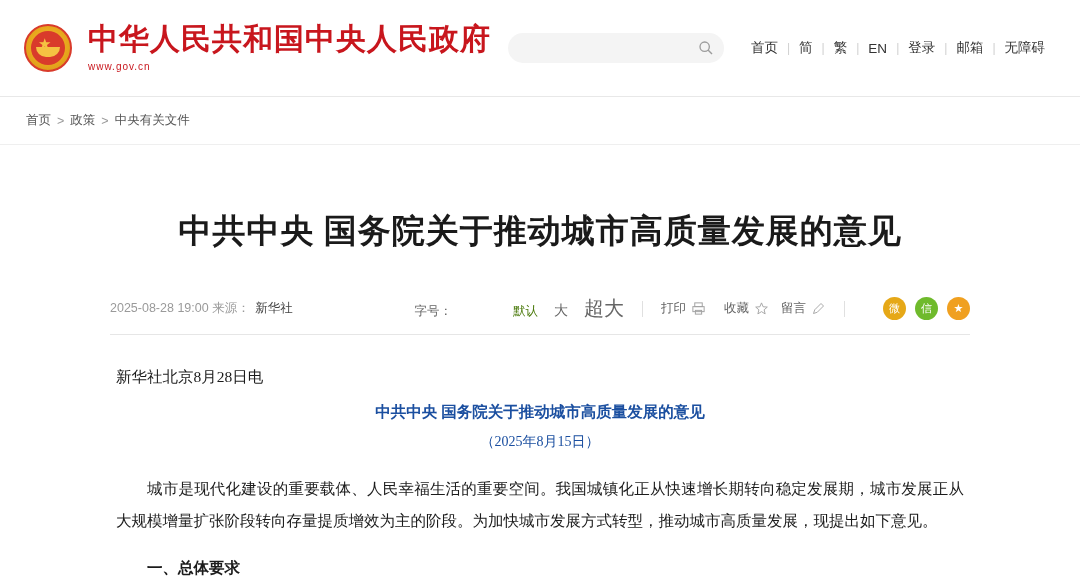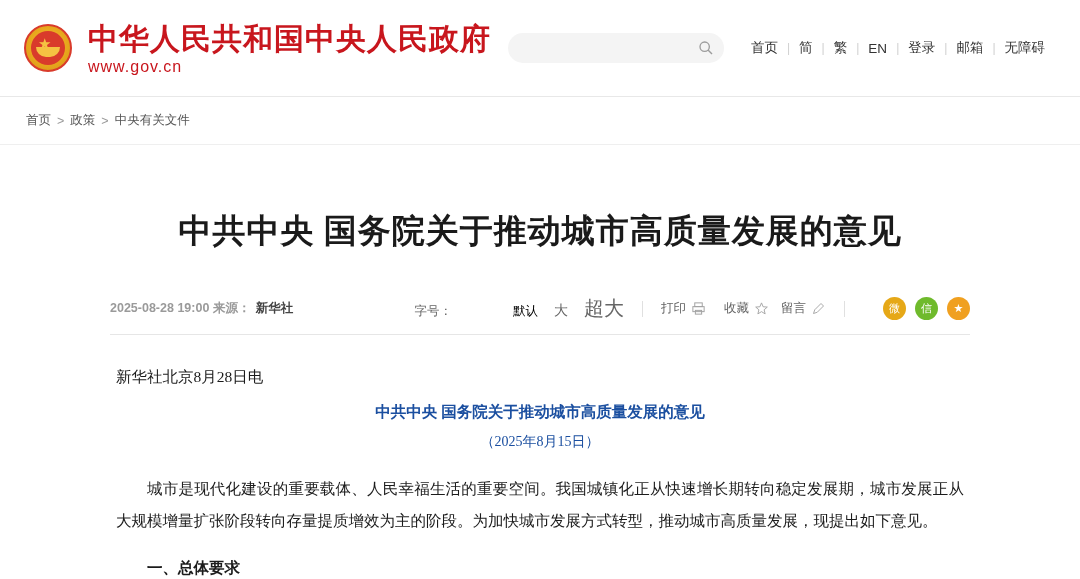--- a/index.html
+++ b/index.html
@@ -55,21 +55,21 @@
   .sitetitle .cn {
     color: #c8161d;
     font-size: 30px;
     font-weight: bold;
     letter-spacing: 1px;
     line-height: 36px;
     white-space: nowrap;
   }
   .sitetitle .en {
     color: #c8161d;
-    font-size: 16px;
+    font-size: 10px;
     letter-spacing: 1px;
     line-height: 18px;
     margin-top: 1px;
   }
 
   .header-right {
     margin-left: auto;
     display: flex;
     align-items: center;
     gap: 18px;
@@ -134,31 +134,31 @@
   .metabar {
     margin-top: 36px;
     height: 44px;
     display: flex;
     align-items: center;
     border-bottom: 1px solid #e6e6e6;
     padding-bottom: 8px;
     font-size: 12.5px;
     color: #888;
   }
-  .metabar .pubinfo { color: #9a9a9a; font-weight: bold; }
+  .metabar .pubinfo { color: #9a9a9a; }
   .metabar .pubinfo .src { color: #444; margin-left: 2px; }
   .meta-center {
     margin-left: auto;
     display: flex; align-items: center;
     color: #666;
   }
   .fontsize { display: flex; align-items: baseline; gap: 16px; }
   .fontsize .lbl { color: #666; }
   .fontsize .opt { color: #666; }
-  .fontsize .opt.active { color: #000000; padding-left: 45px; }
+  .fontsize .opt.active { color: #4d7c0f; padding-left: 45px; }
   .fontsize .opt.big { font-size: 14px; }
   .fontsize .opt.bigger { font-size: 20px; }
   .vline { width: 1px; height: 16px; background: #e0e0e0; margin: 0 18px; }
   .act { display: flex; align-items: center; gap: 5px; color: #666; }
   .act .gi { width: 15px; height: 15px; opacity: .6; }
   .socials { display: flex; align-items: center; gap: 9px; margin-left: 20px; }
   .sbtn {
     width: 23px; height: 23px; border-radius: 50%;
     display: flex; align-items: center; justify-content: center;
     color: #fff; font-size: 11px;

